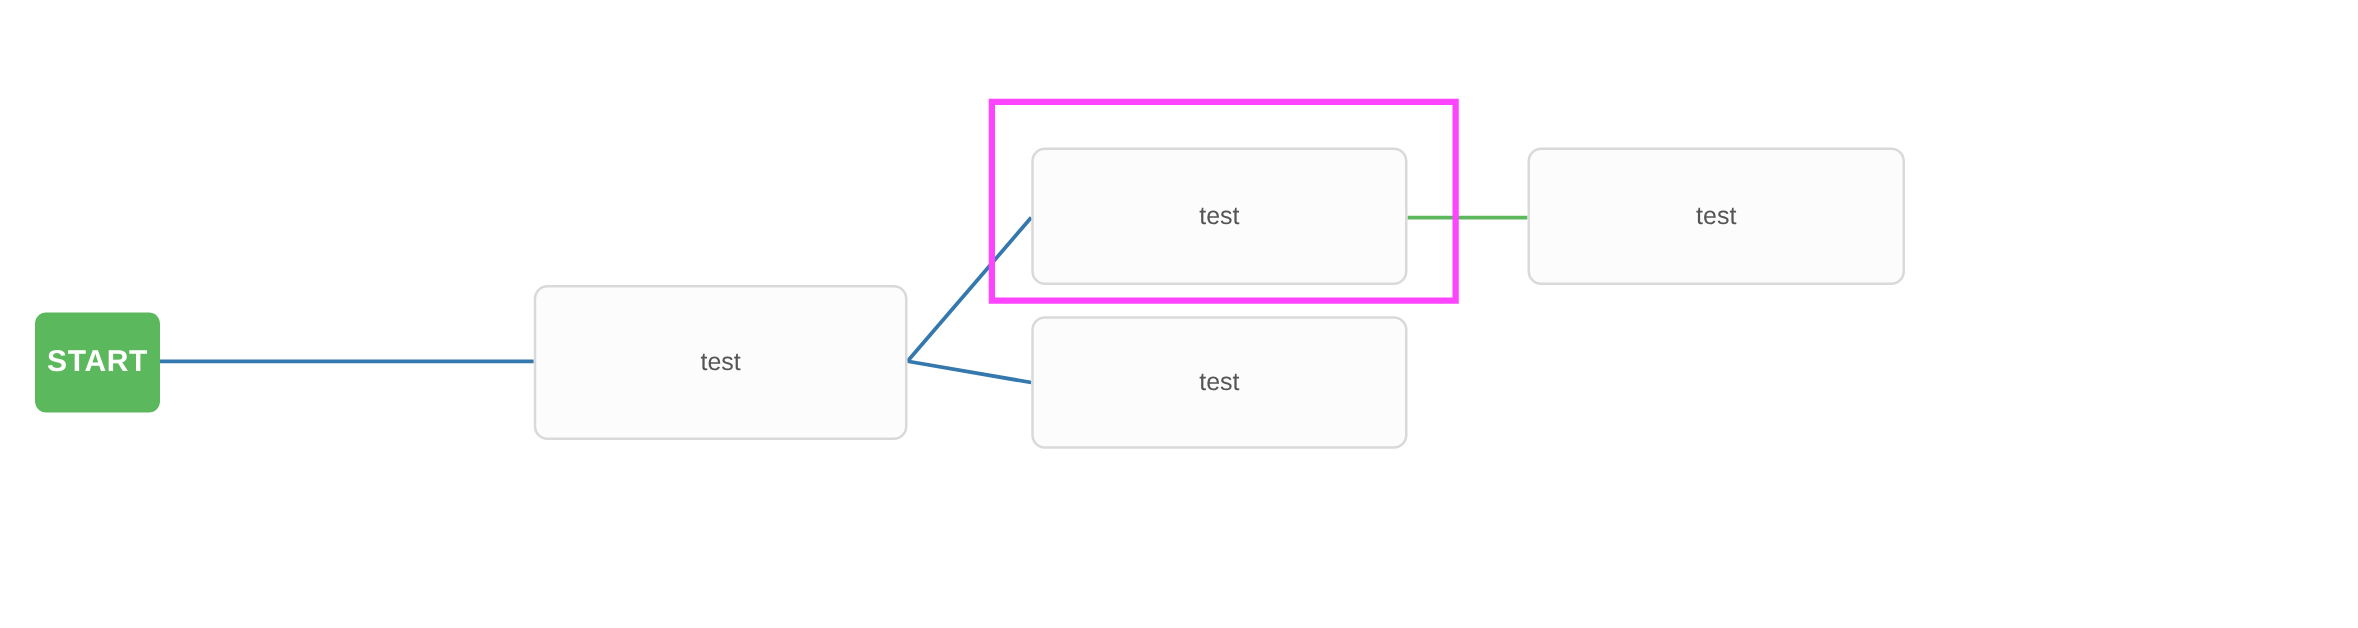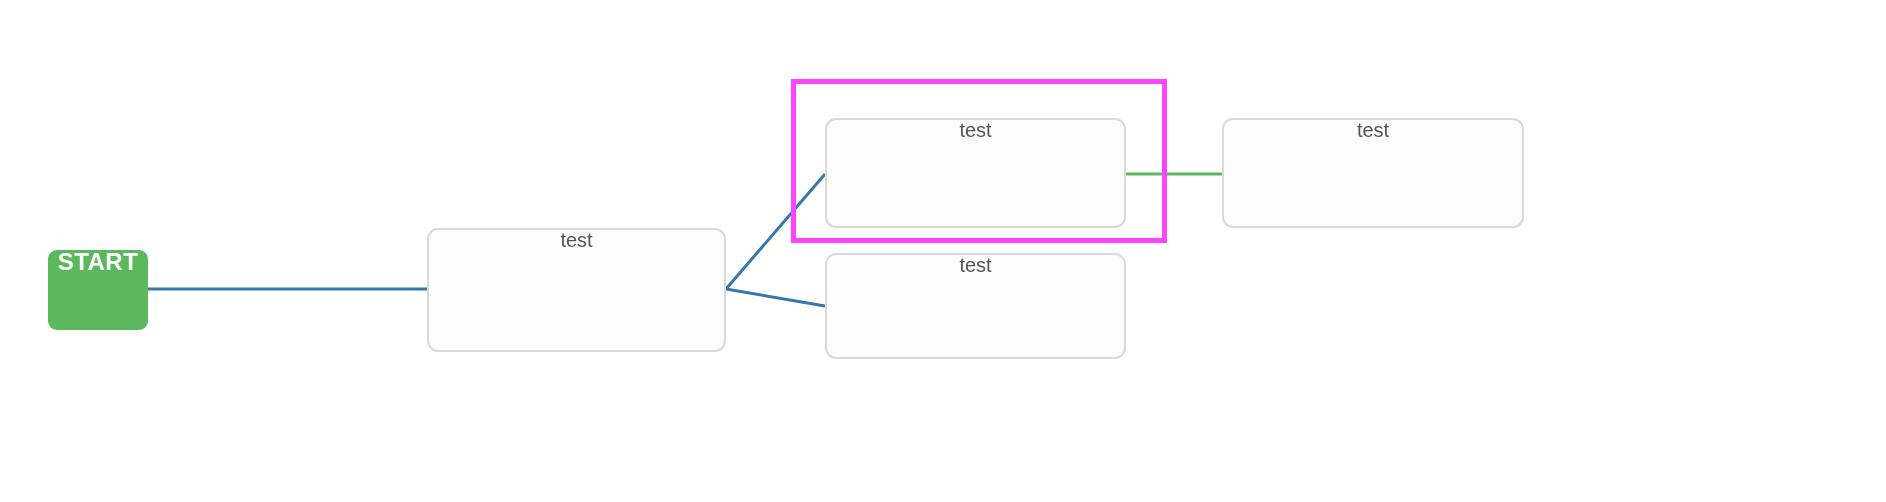--- a/index.html
+++ b/index.html
@@ -23,20 +23,21 @@
     left: 0;
     top: 0;
     width: 1886px;
     height: 502px;
     pointer-events: none;
   }
   .node {
     position: absolute;
     box-sizing: border-box;
     display: flex;
+    align-items: center;
     justify-content: center;
   }
   .node-start {
     background: #5cb85c;
     border-radius: 9px;
     color: #ffffff;
     font-size: 24px;
     font-weight: bold;
     letter-spacing: 0.5px;
   }
@@ -69,21 +70,21 @@
         <polyline points="128,289 427,289" fill="none" stroke="#3478ad" stroke-width="3" stroke-linecap="butt"></polyline>
         <polyline points="726,289 825,174" fill="none" stroke="#3478ad" stroke-width="3" stroke-linecap="butt"></polyline>
         <polyline points="726,289 825,306" fill="none" stroke="#3478ad" stroke-width="3" stroke-linecap="butt"></polyline>
         <polyline points="1126,174 1222,174" fill="none" stroke="#5cb85c" stroke-width="3" stroke-linecap="butt"></polyline>
       </g>
   </svg>
 
   <div class="highlight-rect" id="highlight-box" style="left: 791px; top: 79px; width: 376px; height: 164px; border: 5px solid rgb(255, 68, 255);"></div>
 
   <div id="nodes-layer">
-      <div class="node node-start" style="left: 28px; top: 250px; width: 100px; height: 80px; margin-left: 20px;">
+      <div class="node node-start" style="left: 28px; top: 250px; width: 100px; height: 80px;">
         <span class="node-label">START</span>
       </div>
       <div class="node node-task" style="left: 427px; top: 228px; width: 299px; height: 124px;">
         <span class="node-label">test</span>
       </div>
       <div class="node node-task" style="left: 825px; top: 118px; width: 301px; height: 110px;">
         <span class="node-label">test</span>
       </div>
       <div class="node node-task" style="left: 825px; top: 253px; width: 301px; height: 106px;">
         <span class="node-label">test</span>

